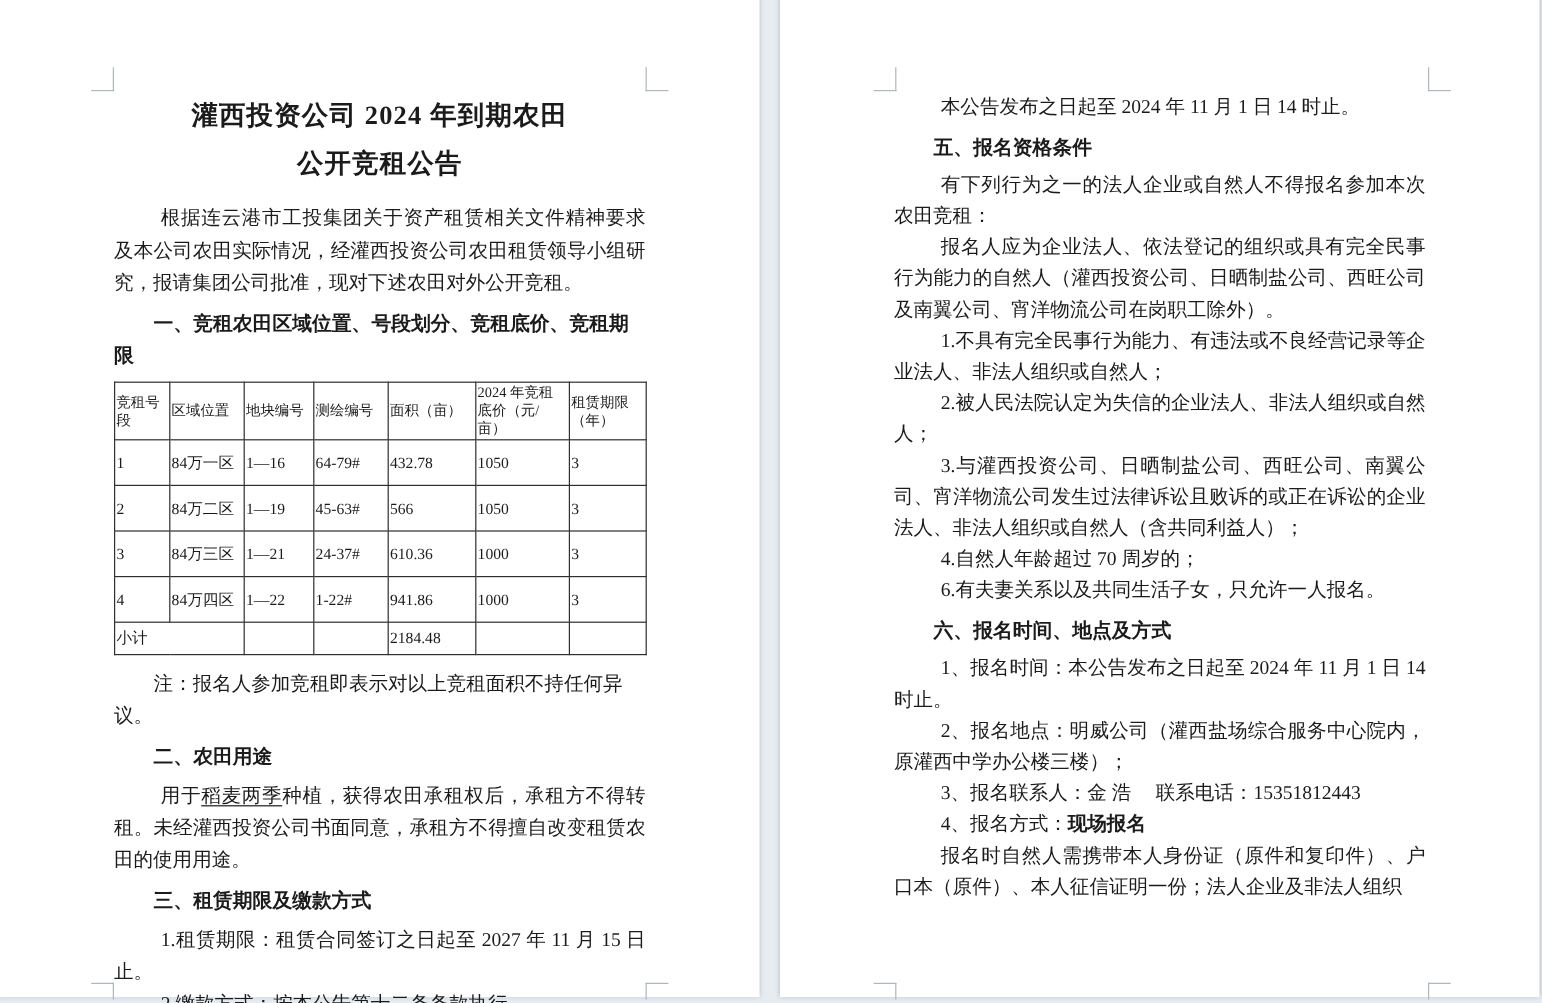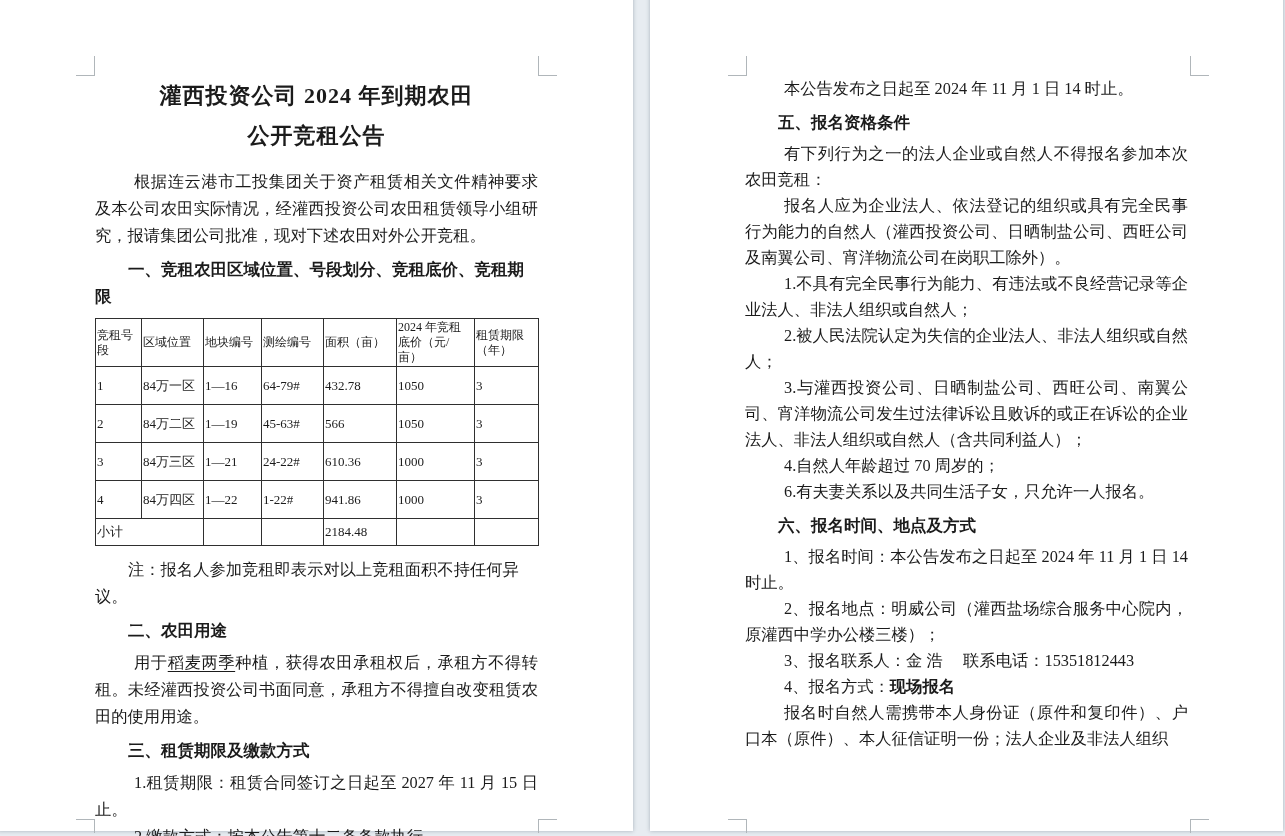--- a/index.html
+++ b/index.html
@@ -97,21 +97,21 @@
           <td>1—19</td>
           <td>45-63#</td>
           <td>566</td>
           <td>1050</td>
           <td>3</td>
         </tr>
         <tr>
           <td>3</td>
           <td>84万三区</td>
           <td>1—21</td>
-          <td>24-22#</td>
+          <td>24-37#</td>
           <td>610.36</td>
           <td>1000</td>
           <td>3</td>
         </tr>
         <tr>
           <td>4</td>
           <td>84万四区</td>
           <td>1—22</td>
           <td>1-22#</td>
           <td>941.86</td>

